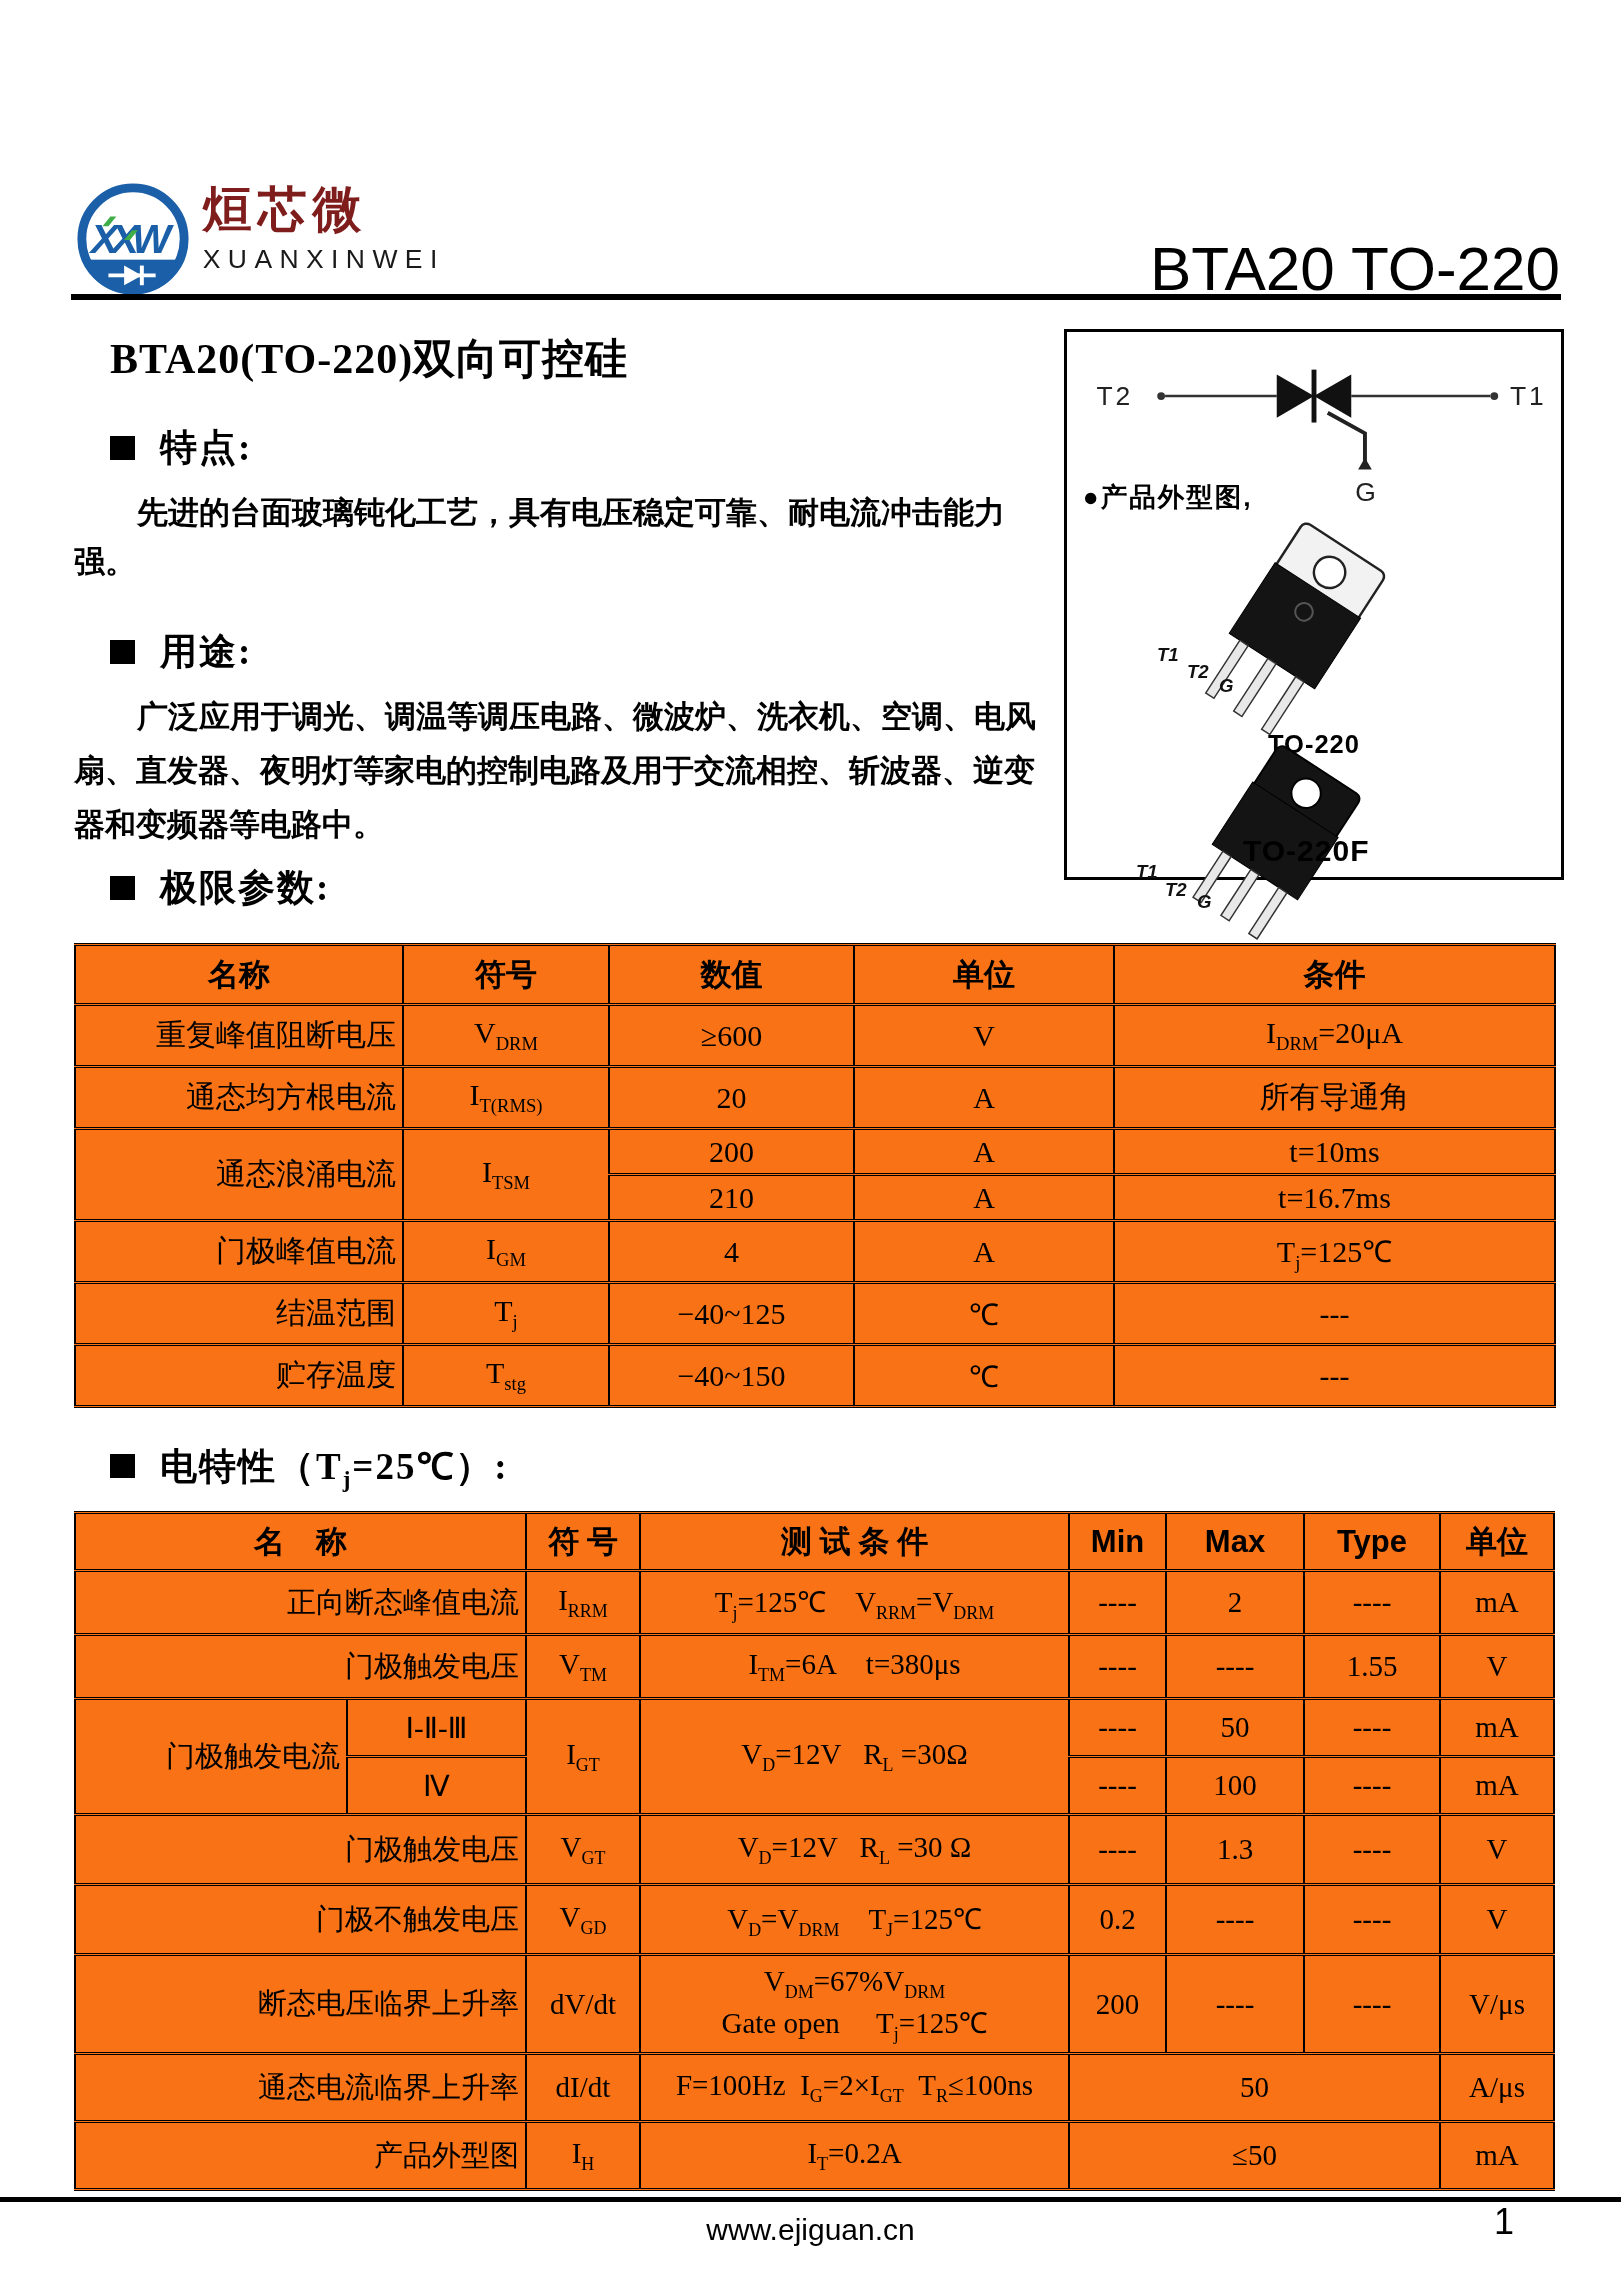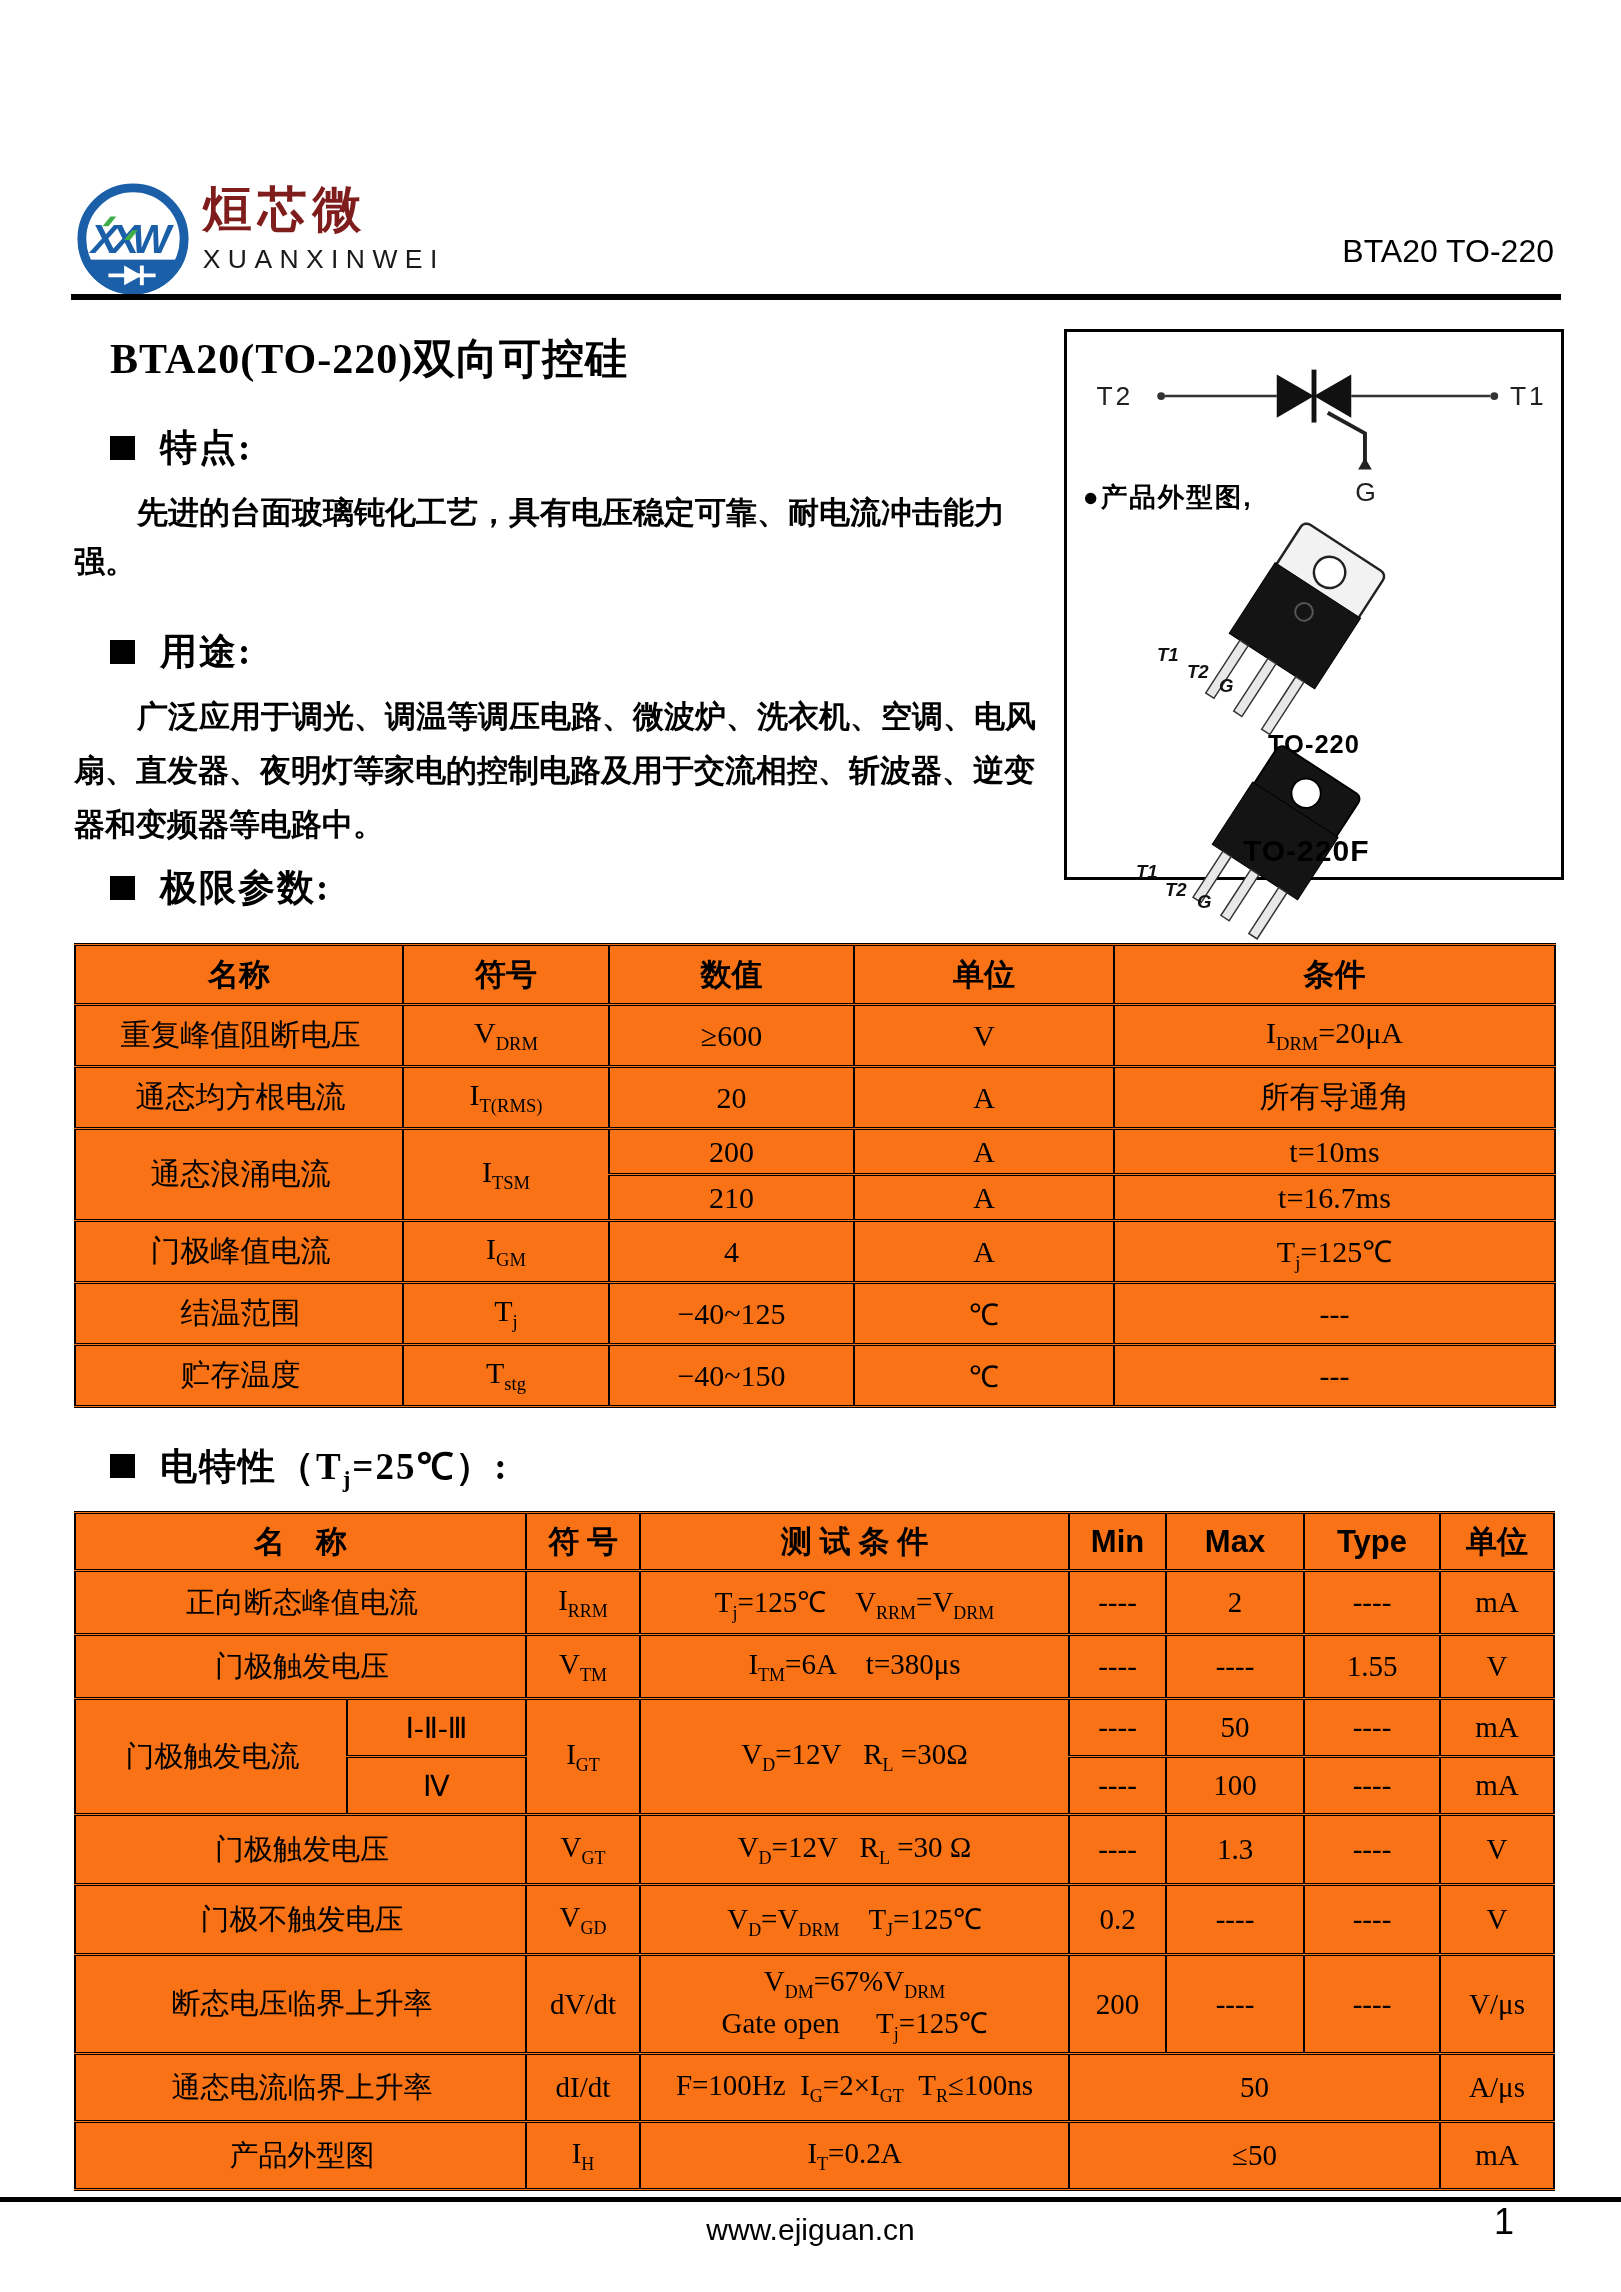--- a/index.html
+++ b/index.html
@@ -8,21 +8,21 @@
     background:#ffffff; overflow:hidden; color:#000;
     font-family:"Liberation Serif", serif;
   }
   .abs { position:absolute; }
 
   
   .logo { left:73px; top:179px; display:flex; align-items:flex-start; }
   .logo-text { margin-left:9.8px; }
   .logo-cn { font-family:"Liberation Sans",sans-serif; font-weight:bold; font-size:49px; letter-spacing:5.9px; line-height:61px; color:#7f1d1d; }
   .logo-en { font-family:"Liberation Sans",sans-serif; font-size:26.5px; letter-spacing:7.4px; color:#1a1a1a; margin-top:3.9px; }
-  .doc-title { right:67px; top:233px; font-family:"Liberation Sans",sans-serif; font-size:32px; color:#000; }
+  .doc-title { right:61px; top:233px; font-family:"Liberation Sans",sans-serif; font-size:62px; color:#000; }
   .hr1 { left:71px; top:294px; width:1490px; height:5.9px; background:#000; }
 
   
   .main-title { left:110px; top:331px; font-size:42px; font-weight:bold; letter-spacing:1px; }
   .sec { display:flex; align-items:center; gap:25.5px; }
   .sq { width:24.5px; height:24.5px; background:#000; flex:0 0 auto; }
   .sec-h { font-size:37px; font-weight:bold; letter-spacing:2px; }
   .body-text { font-size:31px; font-weight:600; text-indent:63px; }
   .feat-body { left:74px; top:488px; width:946px; line-height:49px; }
   .app-body  { left:74px; top:690px; width:985px; line-height:54px; }
@@ -44,21 +44,21 @@
   .dtab th, .dtab td {
     border-left:2px solid #000; border-right:2px solid #000;
     border-top:3.9px double #000; border-bottom:3.9px double #000;
     text-align:center; vertical-align:middle; padding:0 5.9px; overflow:hidden;
   }
   .dtab th { font-weight:bold; font-size:31px; }
   .t1 { left:74px; top:943px; width:1480px; font-size:30px; }
   .t2 { left:74px; top:1511px; width:1480px; font-size:29px; }
   .t1 td { font-size:30px; }
   .t2 td { font-size:29px; }
-  td.nm { text-align:center; padding-left:9px; }
+  td.nm { text-align:right; padding-left:9px; }
   sub { font-size:0.62em; }
   .sansb { font-family:"Liberation Sans",sans-serif; }
   .cond2l div { line-height:1.35;text-align:center; }
 
   
   .hr2 { left:0; top:2197px; width:1621px; height:4.9px; background:#000; }
   .furl { left:0; top:2213px; width:1621px; text-align:center; font-family:"Liberation Sans",sans-serif; font-size:30px; }
   .fpage { left:1494px; top:2201px; font-family:"Liberation Sans",sans-serif; font-size:36px; }
 </style>
 </head>

